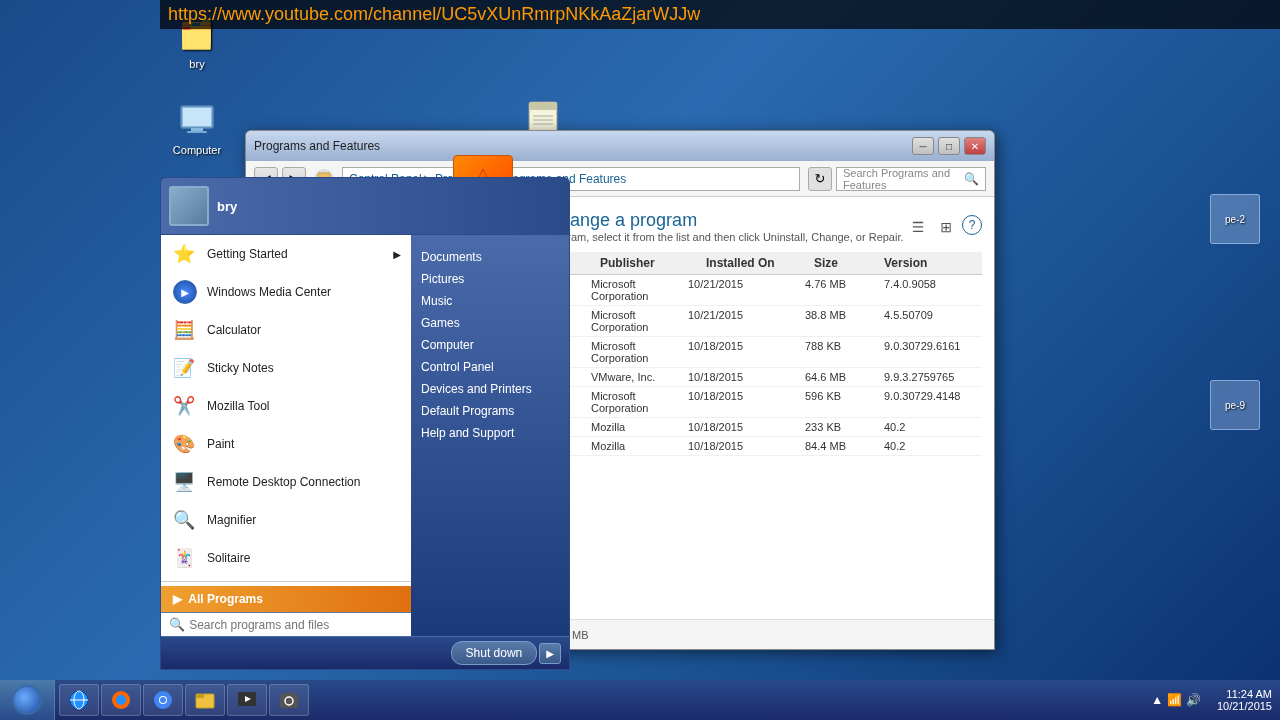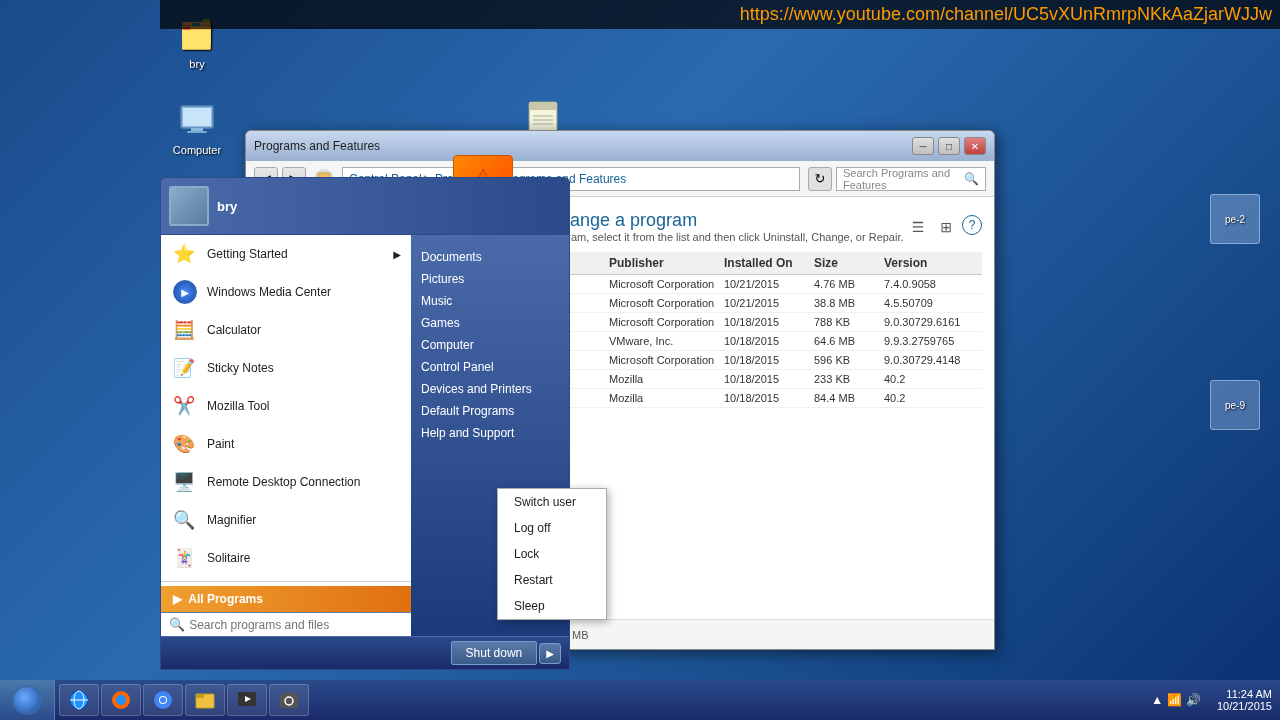--- a/index.html
+++ b/index.html
@@ -25,21 +25,20 @@
     .url-bar {
       position: absolute;
       top: 0;
       left: 160px;
       right: 0;
       background: rgba(0,0,0,0.7);
       color: #ff9900;
       font-size: 18px;
       padding: 4px 8px;
       z-index: 1000;
-      text-align: right;
     }
     .desktop-icon {
       display: flex;
       flex-direction: column;
       align-items: center;
       width: 70px;
       cursor: pointer;
       color: white;
       text-shadow: 1px 1px 2px black;
       font-size: 11px;
@@ -180,29 +179,30 @@
       display: flex;
       background: #f0f0f0;
       border-bottom: 1px solid #ccc;
       padding: 4px 8px;
       font-size: 12px;
       font-weight: bold;
       color: #333;
     }
     .col-name { flex: 2; }
     .col-pub { flex: 2; padding-left: 48px; }
-    .col-date { width: 90px; }
+    .col-date { width: 108px; }
     .col-size { width: 70px; }
     .col-ver { width: 90px; }
     .cp-table-row {
       display: flex;
       padding: 3px 8px;
       font-size: 11px;
       border-bottom: 1px solid #f0f0f0;
       color: #333;
+      gap: 9px;
     }
     .cp-toolbar-icons {
       display: flex;
       gap: 4px;
       margin-left: auto;
     }
     .cp-icon-btn {
       width: 24px;
       height: 24px;
       cursor: pointer;
@@ -347,21 +347,21 @@
     .shutdown-row {
       display: flex;
       align-items: center;
       background: linear-gradient(to bottom, #2a4a8a, #1a2a6a);
       border-top: 1px solid #4a6aaa;
       padding: 4px 8px;
     }
     .shutdown-btn {
       background: linear-gradient(to bottom, #5a7aaa, #3a5a8a);
       border: 1px solid #7a9aca;
-      border-radius: 2px;
+      border-radius: 11px;
       color: white;
       padding: 4px 14px;
       font-size: 12px;
       cursor: pointer;
       text-align: right;
     }
     .shutdown-arrow {
       background: linear-gradient(to bottom, #5a7aaa, #3a5a8a);
       border: 1px solid #7a9aca;
       border-radius: 3px;
@@ -744,27 +744,20 @@
     </div>
     <div class="shutdown-row">
       <div style="flex:1;"></div>
       <div class="shutdown-btn">
         <span>Shut down</span>
       </div>
       <div class="shutdown-arrow">▶</div>
     </div>
   </div>
 
-  <div class="popup-menu">
-    <div class="popup-item">Switch user</div>
-    <div class="popup-item">Log off</div>
-    <div class="popup-item">Lock</div>
-    <div class="popup-item">Restart</div>
-    <div class="popup-item">Sleep</div>
-  </div>
 
   <div class="taskbar">
     <div class="start-btn">
       <div class="start-orb"></div>
     </div>
     <div class="taskbar-items">
       <div class="taskbar-item">
         <svg width="22" height="22" viewBox="0 0 22 22">
           <circle cx="11" cy="11" r="9" fill="#1e90ff" stroke="#0050a0" stroke-width="1"></circle>
           <ellipse cx="11" cy="11" rx="5" ry="9" fill="none" stroke="white" stroke-width="1"></ellipse>

